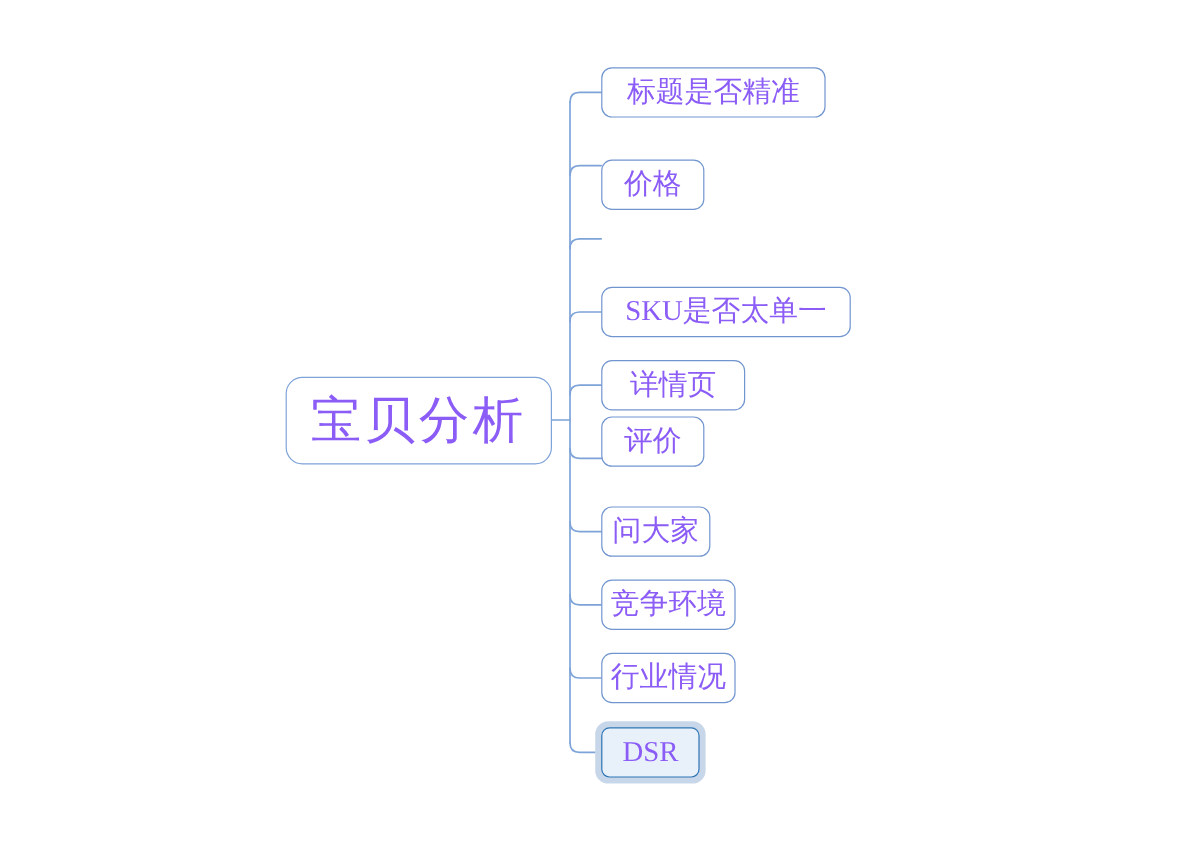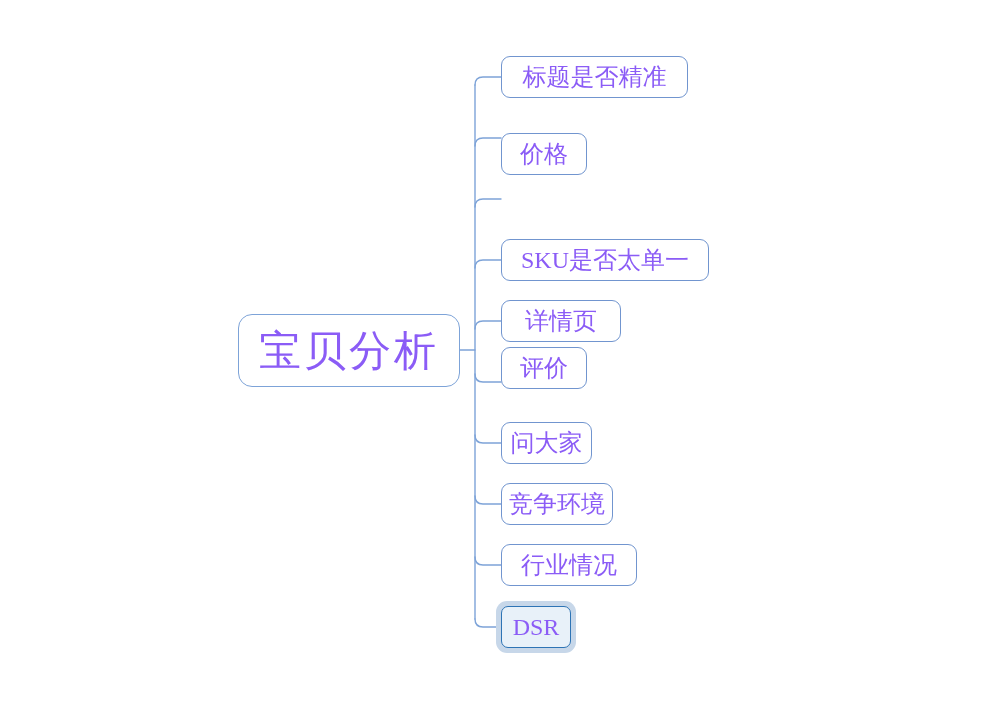--- a/index.html
+++ b/index.html
@@ -49,35 +49,35 @@
   .child { left: 501px; height: 42px; }
 
   .c0 { top: 56px;  width: 187px; }
   .c1 { top: 133px; width: 86px; font-family: Liberation Serif, serif;  }
   .c2 { top: 178px; width: 212px; }
   .c3 { top: 239px; width: 208px; }
   .c4 { top: 300px; width: 120px; }
   .c5 { top: 347px; width: 86px;  }
   .c6 { top: 422px; width: 91px; }
   .c7 { top: 483px; width: 112px; }
-  .c8 { top: 544px; width: 136px; }
+  .c8 { top: 544px; width: 112px; }
 
   .halo {
     position: absolute;
     left: 496px;
     top: 601px;
     padding: 5px;
     background: #c7d7e9;
     border-radius: 11px;
   }
   .node.selected {
     position: relative;
     left: 0;
     top: 0;
-    width: 70px;
+    width: 82px;
     height: 42px;
     background: #e8f1f9;
     border: 1.6px solid #2e74b5;
     border-radius: 7px;
   }
 </style>
 </head>
 <body>
 
 <div class="canvas">

